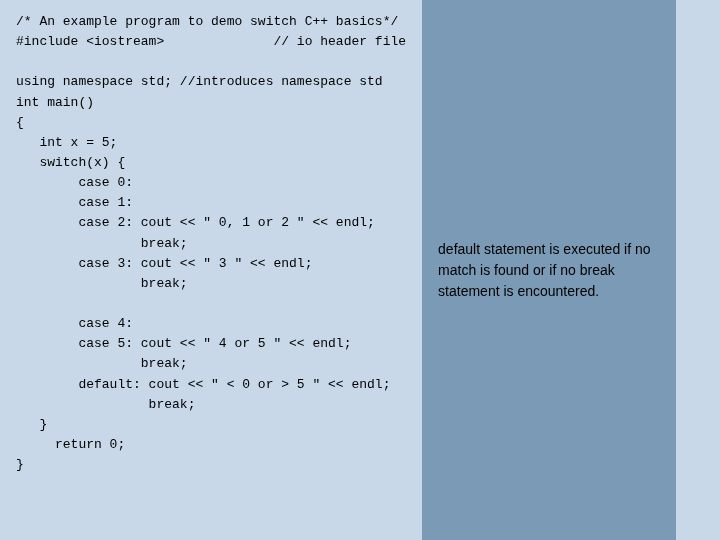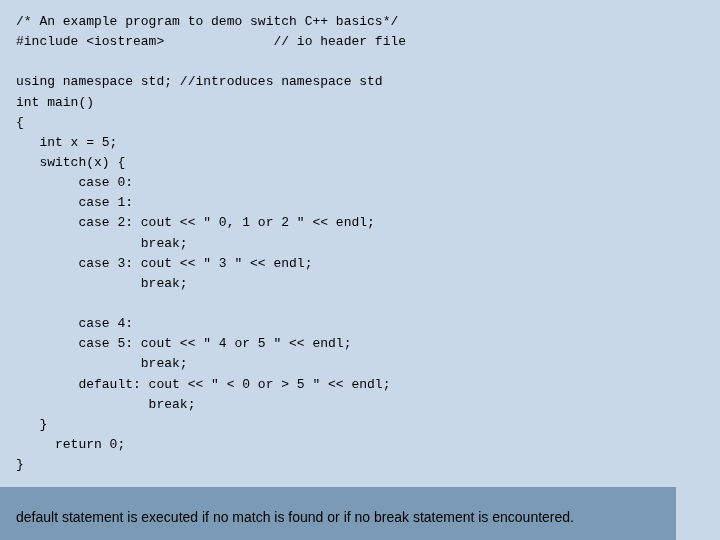--- a/index.html
+++ b/index.html
@@ -14,21 +14,21 @@
       background-color: #c8d8e8;
       font-family: 'Courier New', Courier, monospace;
       overflow: hidden;
     }
 
     .main-container {
       width: 676px;
       height: 540px;
       background-color: #b8cfe0;
       display: flex;
-      flex-direction: column;
+      flex-direction: row;
     }
 
     .code-area {
       flex: 1;
       background-color: #c8d8e8;
       padding: 12px 16px;
       font-family: 'Courier New', Courier, monospace;
       font-size: 13px;
       color: #000000;
       line-height: 1.55;

